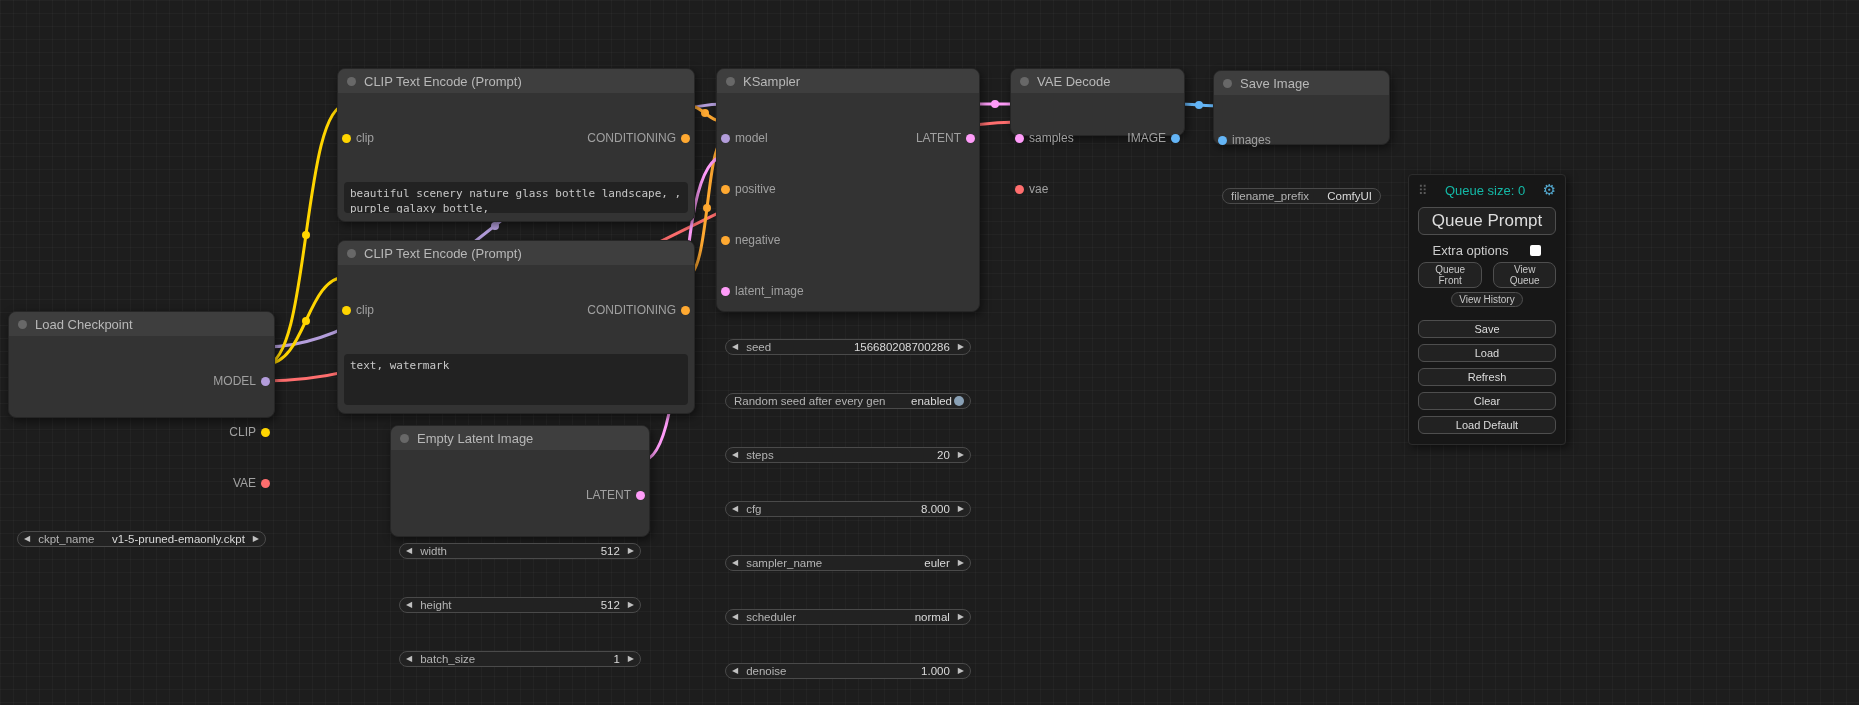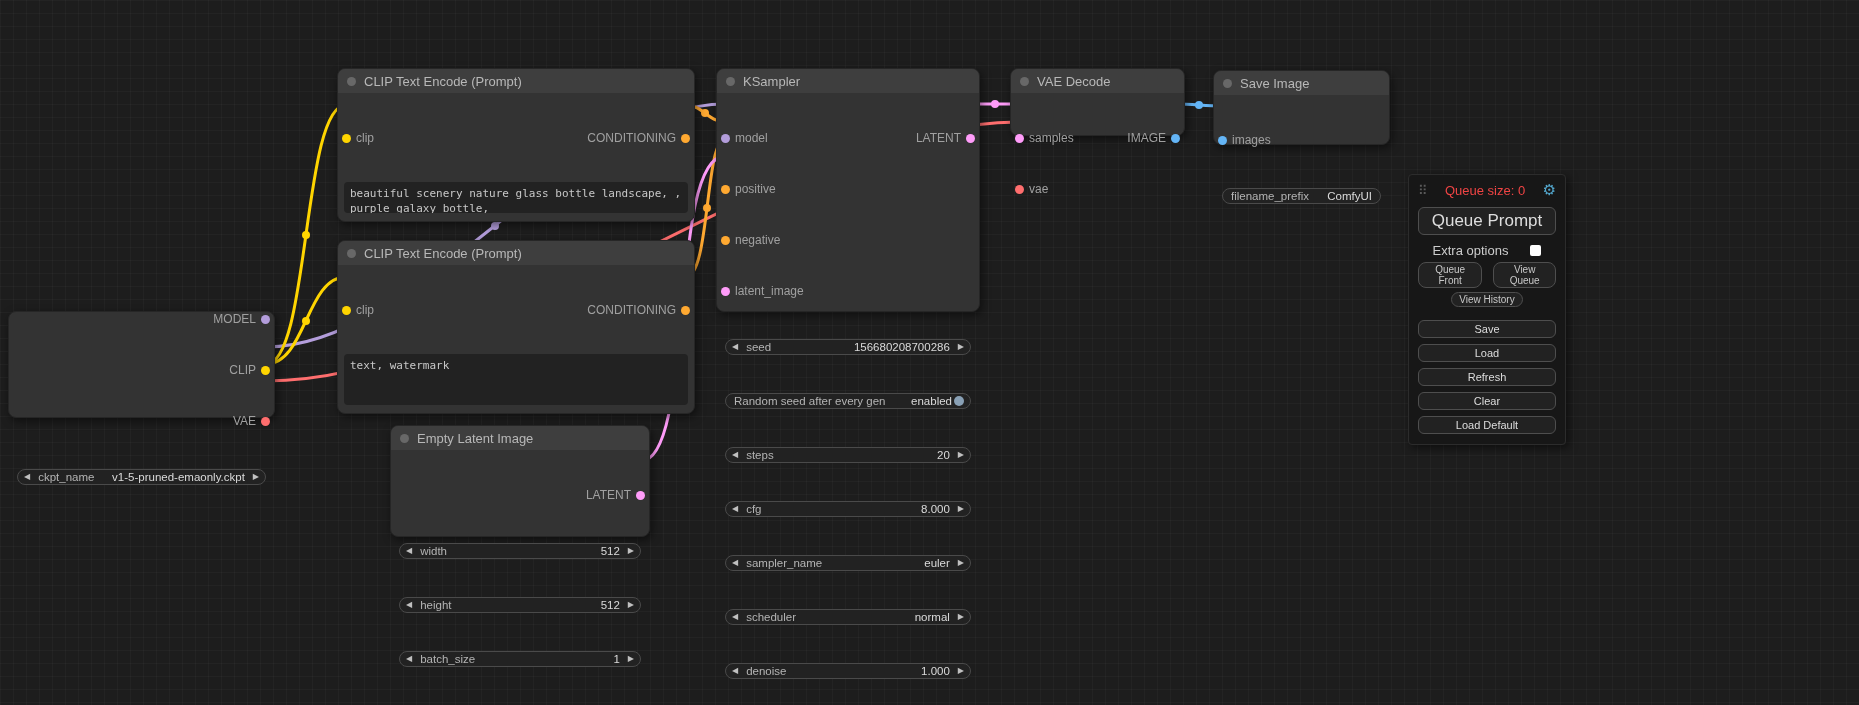--- a/index.html
+++ b/index.html
@@ -40,21 +40,21 @@
   .ptext { flex:1; margin:0 6px 8px; background:#222222; border-radius:4px;
            padding:4px 6px; font-family:"DejaVu Sans Mono",monospace; font-size:11px;
            line-height:1.4; color:#c8c8c8; white-space:pre-wrap; overflow:hidden; }
 
   #menu { position:absolute; left:1408px; top:174px; width:158px; z-index:3;
           background:rgba(23,23,23,.96); border:1px solid #2c2c2c; border-radius:4px;
           padding:4px 9px 10px; color:#cccccc; font-size:13px;
           box-shadow:3px 3px 9px rgba(0,0,0,.5); }
   .mhead { display:flex; align-items:center; height:22px; }
   .mdrag { color:#5a5a5a; font-size:13px; cursor:grab; }
-  .msize { flex:1; text-align:center; color:#ef4444; }
+  .msize { flex:1; text-align:center; color:#14b8a6; }
   .mgear { font-size:15px; cursor:pointer; }
   .mbtn { display:block; width:100%; background:#222222; border:1px solid #4e4e4e;
           border-radius:6px; color:#dddddd; font-size:11px; padding:2px 0;
           margin-top:6px; text-align:center; cursor:pointer; font-family:inherit; }
   #queue-prompt { font-size:17px; padding:3px 0; }
   .mbtn.gap { margin-top:13px; }
   .mextra { display:flex; align-items:center; justify-content:center; gap:22px;
             margin-top:8px; }
   .mcheck { width:11px; height:11px; background:#ffffff; border-radius:2px;
             cursor:pointer; flex:none; }
@@ -91,20 +91,24 @@
     <circle cx="682" cy="309" r="4" fill="#FF9CF9"></circle>
 
     <path d="M971,104 C989,104 1001,104 1019,104" stroke="#FF9CF9"></path>
     <circle cx="995" cy="104" r="4" fill="#FF9CF9"></circle>
 
     <path d="M1176,104 C1193,104 1205,106 1222,106" stroke="#64B5F6"></path>
     <circle cx="1199" cy="105" r="4" fill="#64B5F6"></circle>
   </svg>
 
   <div class="node" style="left:8px;top:311px;width:267px;height:107px">
+    <div class="ntitle">
+      <span class="cdot"></span>
+      <span>Load Checkpoint</span>
+    </div>
     <div class="srow rout">
       <div class="slot out">
         <span class="slabel">MODEL</span>
         <span class="dot" style="background: rgb(179, 157, 219);"></span>
       </div>
     </div>
     <div class="srow rout">
       <div class="slot out">
         <span class="slabel">CLIP</span>
         <span class="dot" style="background: rgb(255, 213, 0);"></span>

